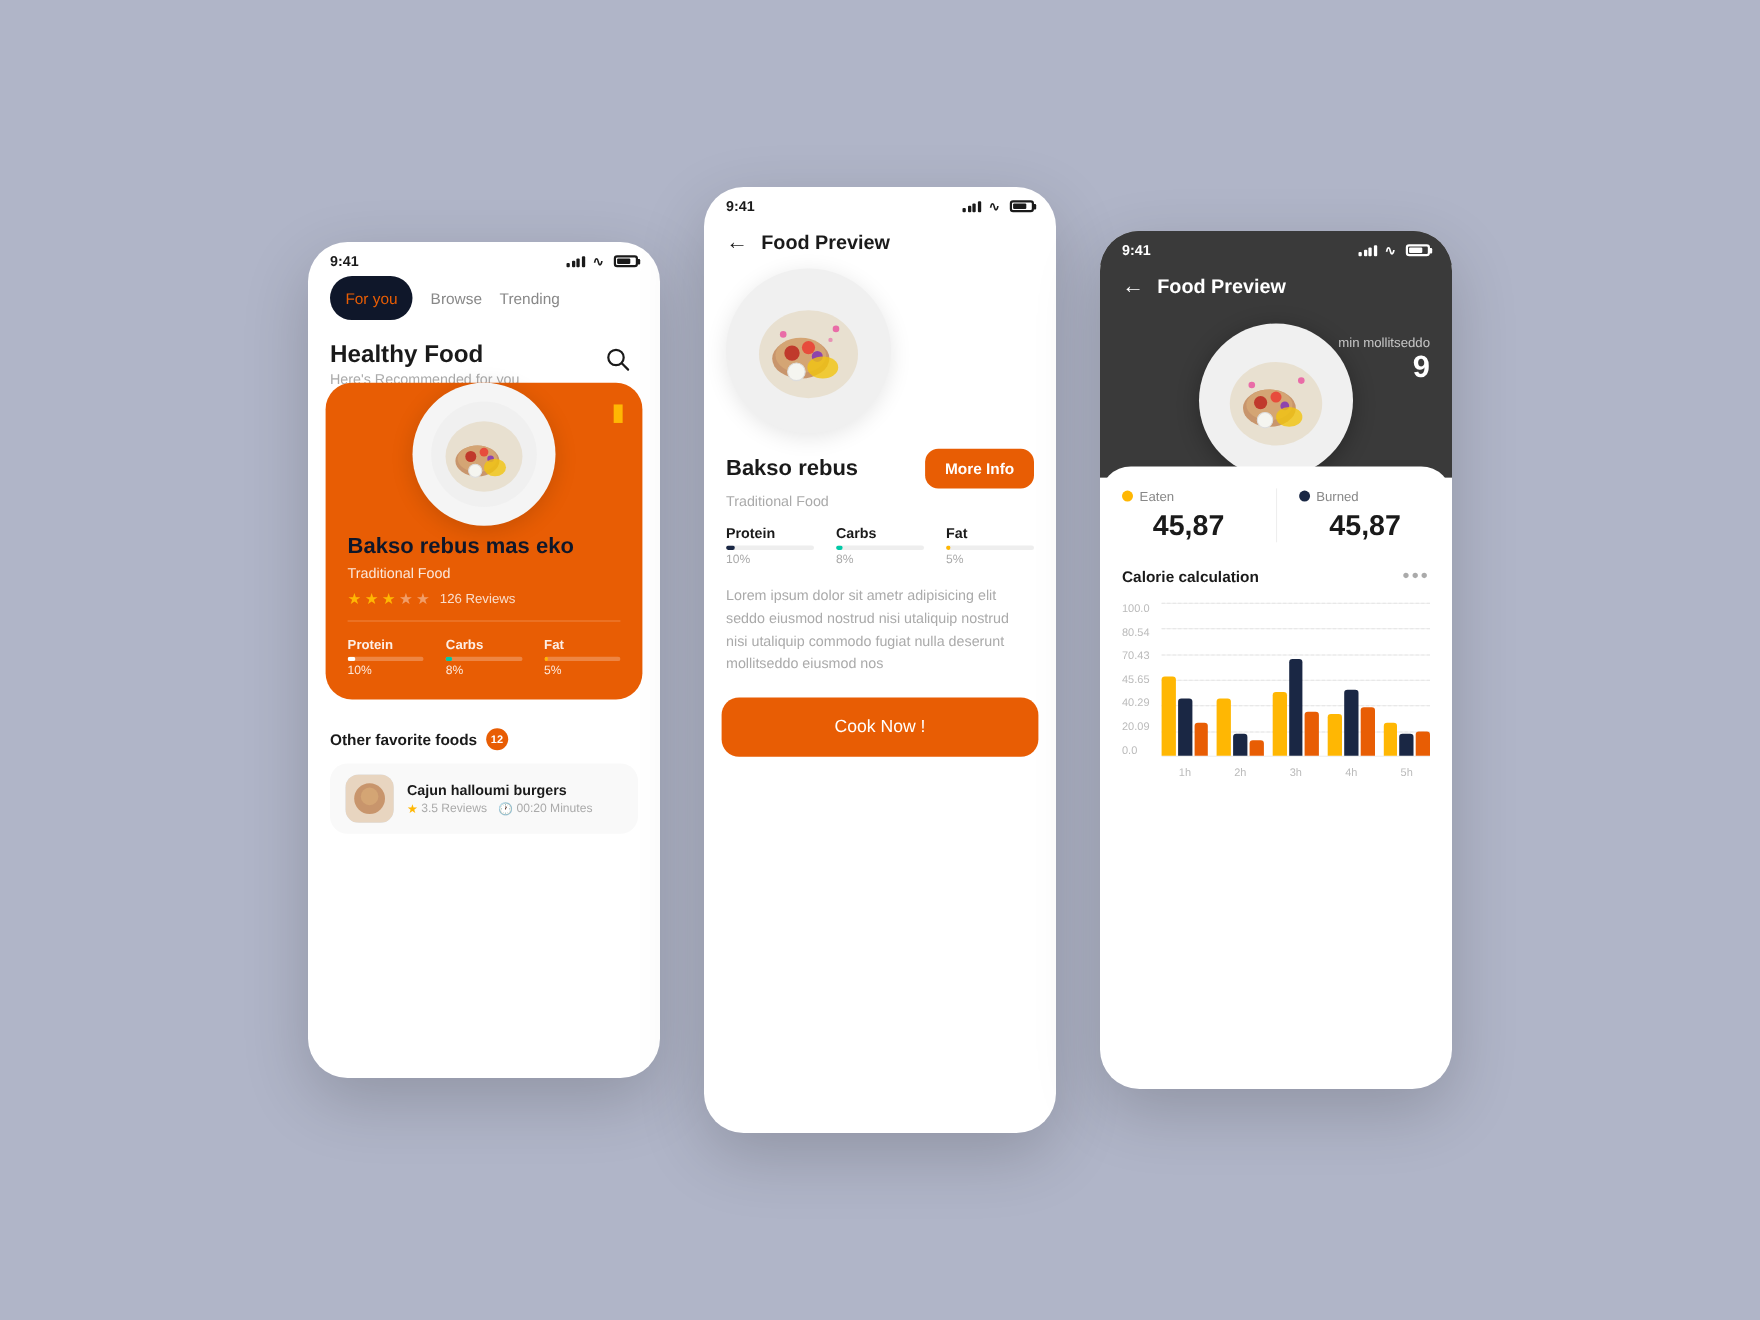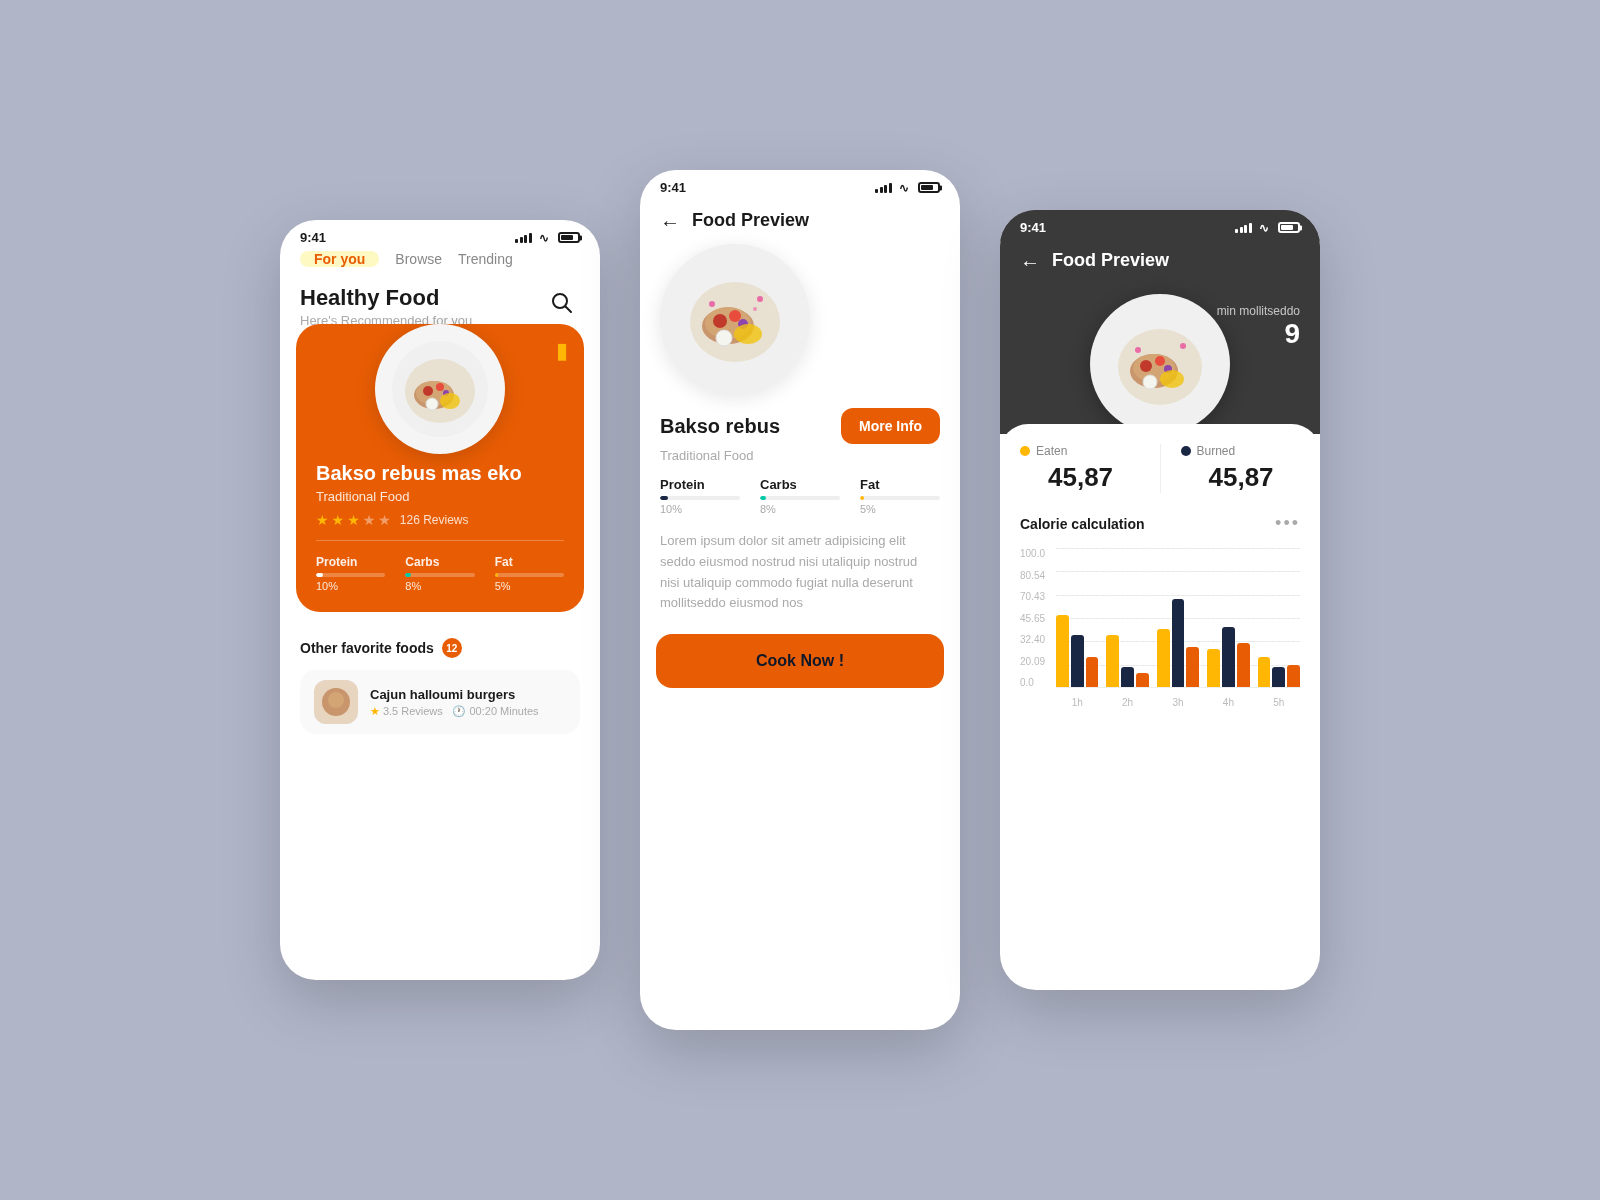--- a/index.html
+++ b/index.html
@@ -99,25 +99,25 @@
       align-items: center;
       gap: 16px;
       padding: 0 20px 10px;
     }
     .nav-tab {
       font-size: 14px;
       color: #888;
       cursor: pointer;
     }
     .nav-tab.active {
-      background: #fef9c3;
+      background: #0f172a;
       color: #e85d04;
-      padding: 0 14px;
+      padding: 12px 14px;
       border-radius: 20px;
-      font-weight: 700;
+      font-weight: 400;
     }
     .page-header {
       padding: 8px 20px 6px;
       display: flex;
       justify-content: space-between;
       align-items: flex-start;
     }
     .page-title { font-size: 22px; font-weight: 800; color: #1a1a1a; }
     .page-subtitle { font-size: 13px; color: #aaa; margin-top: 2px; }
     .search-icon-btn {
@@ -149,21 +149,21 @@
       overflow: hidden;
       box-shadow: 0 4px 20px rgba(0,0,0,0.15);
     }
     .bookmark-btn {
       position: absolute;
       top: 14px; right: 16px;
       color: #ffb703;
       font-size: 22px;
     }
     .card-food-name {
-      color: #ffffff;
+      color: #0f172a;
       font-size: 20px;
       font-weight: 800;
       padding: 0 20px 4px;
     }
     .card-food-type {
       color: rgba(255,255,255,0.85);
       font-size: 13px;
       padding: 0 20px 8px;
     }
     .stars {
@@ -318,27 +318,27 @@
     }
     .desc-text {
       padding: 0 20px 20px;
       font-size: 13px;
       color: #aaa;
       line-height: 1.6;
     }
     .cook-btn {
       margin: 0 16px 24px;
       background: #e85d04;
-      color: #0f172a;
+      color: #ffffff;
       border: none;
       border-radius: 16px;
       padding: 18px;
       width: calc(100% - 32px);
       font-size: 16px;
-      font-weight: 700;
+      font-weight: 400;
       cursor: pointer;
       display: block;
       text-align: center;
     }
 
     
     .phone-3-top {
       background: #3a3a3a;
       padding-bottom: 0;
     }
@@ -743,21 +743,21 @@
         <span class="calorie-calc-title">Calorie calculation</span>
         <span class="three-dots">•••</span>
       </div>
 
       <div class="chart-area">
         <div class="chart-y-labels">
           <span>100.0</span>
           <span>80.54</span>
           <span>70.43</span>
           <span>45.65</span>
-          <span>32.40</span>
+          <span>40.29</span>
           <span>20.09</span>
           <span>0.0</span>
         </div>
         <div class="chart-gridlines">
           <div class="gridline" style="top:0%;"></div>
           <div class="gridline" style="top:16.7%;"></div>
           <div class="gridline" style="top:33.4%;"></div>
           <div class="gridline" style="top:50%;"></div>
           <div class="gridline" style="top:66.7%;"></div>
           <div class="gridline" style="top:83.4%;"></div>

